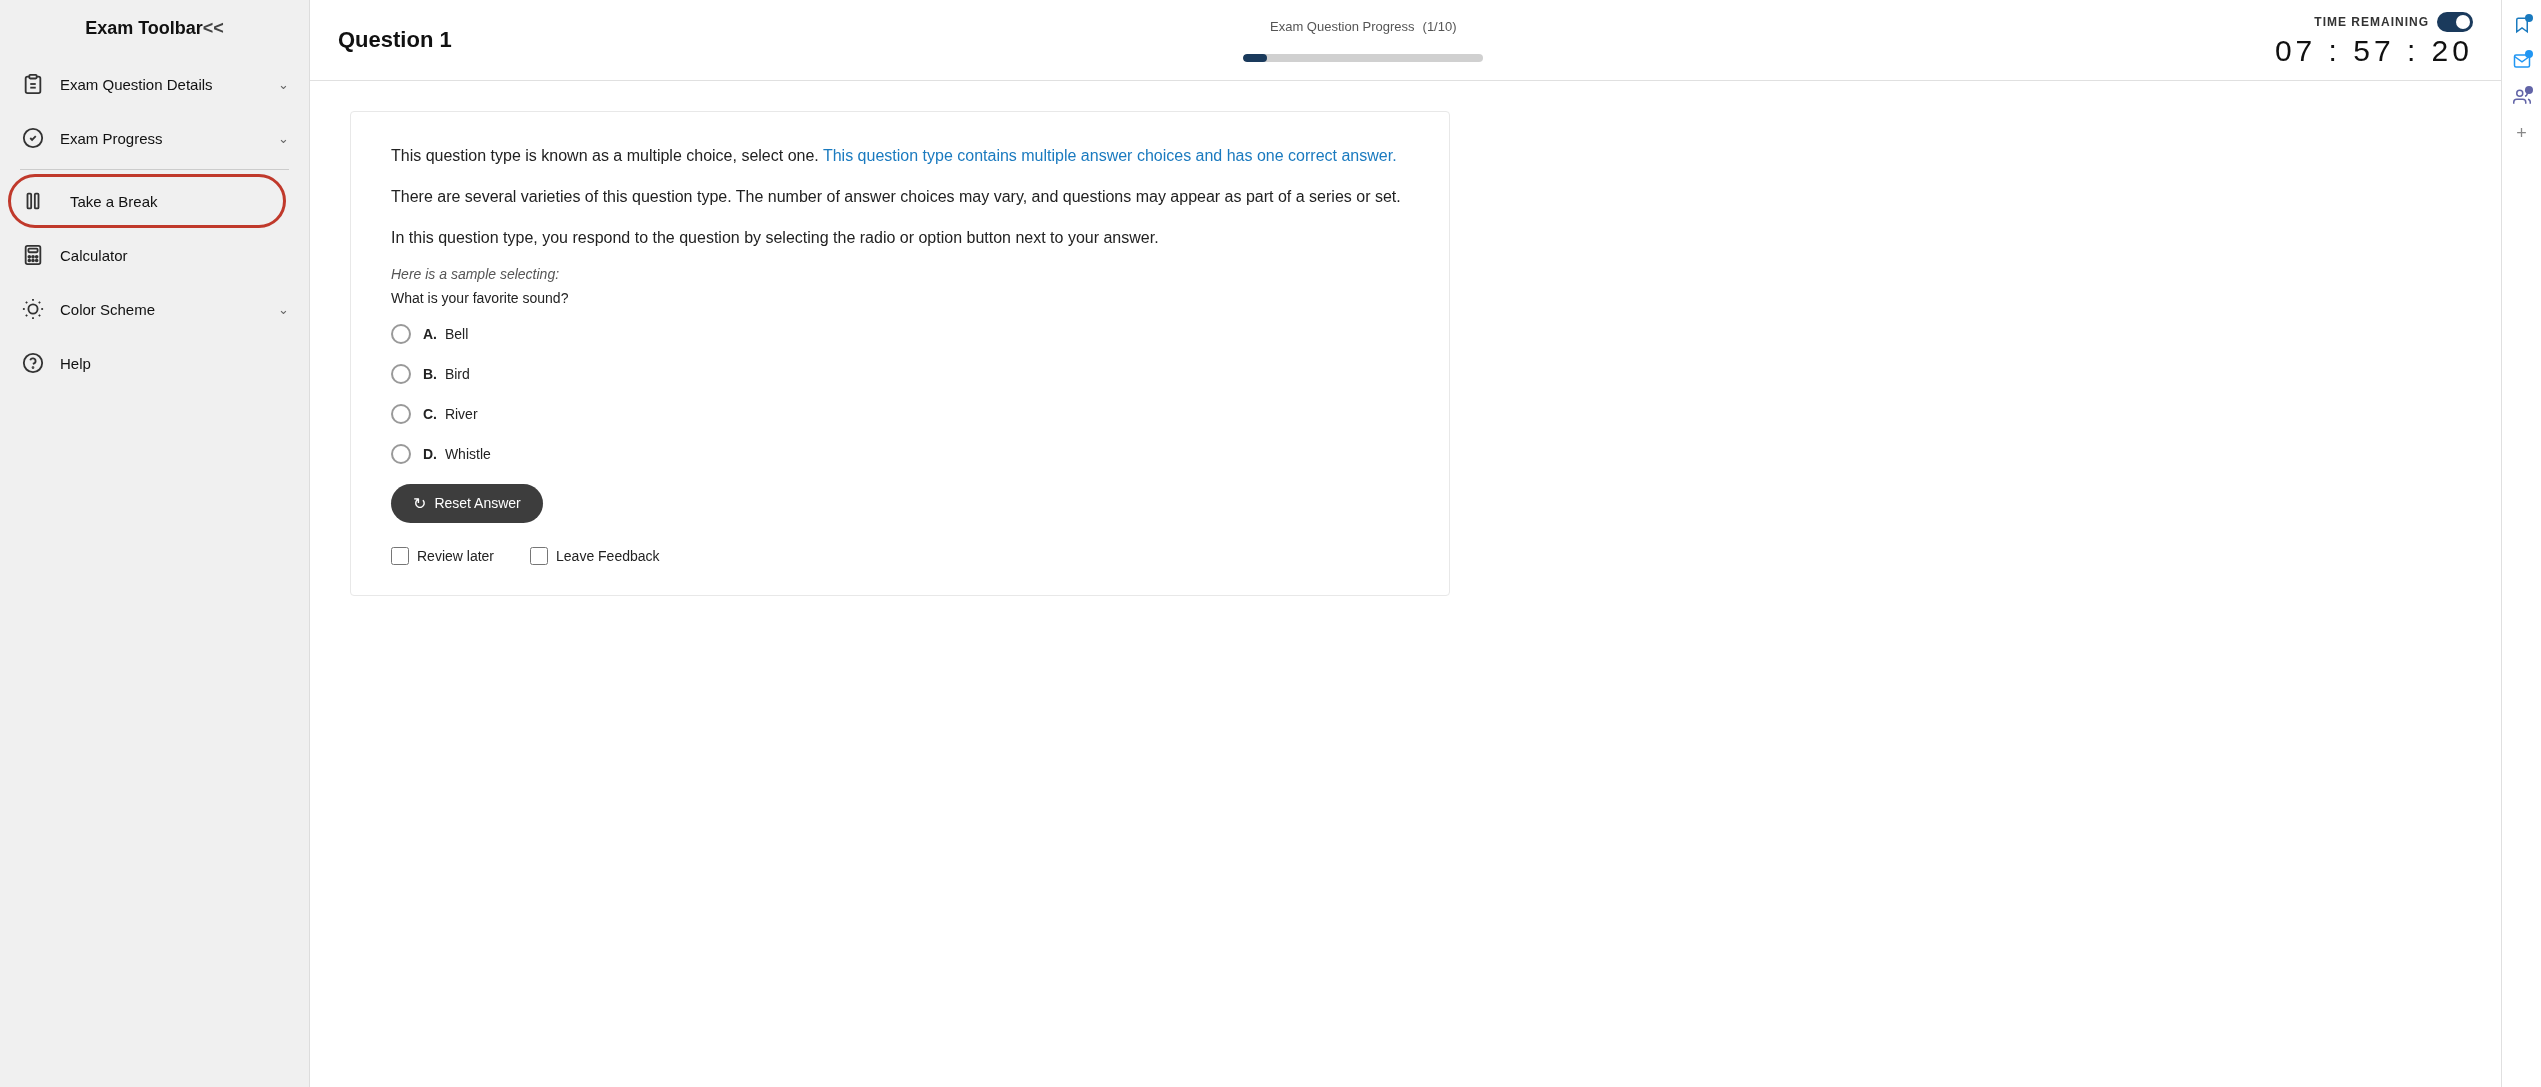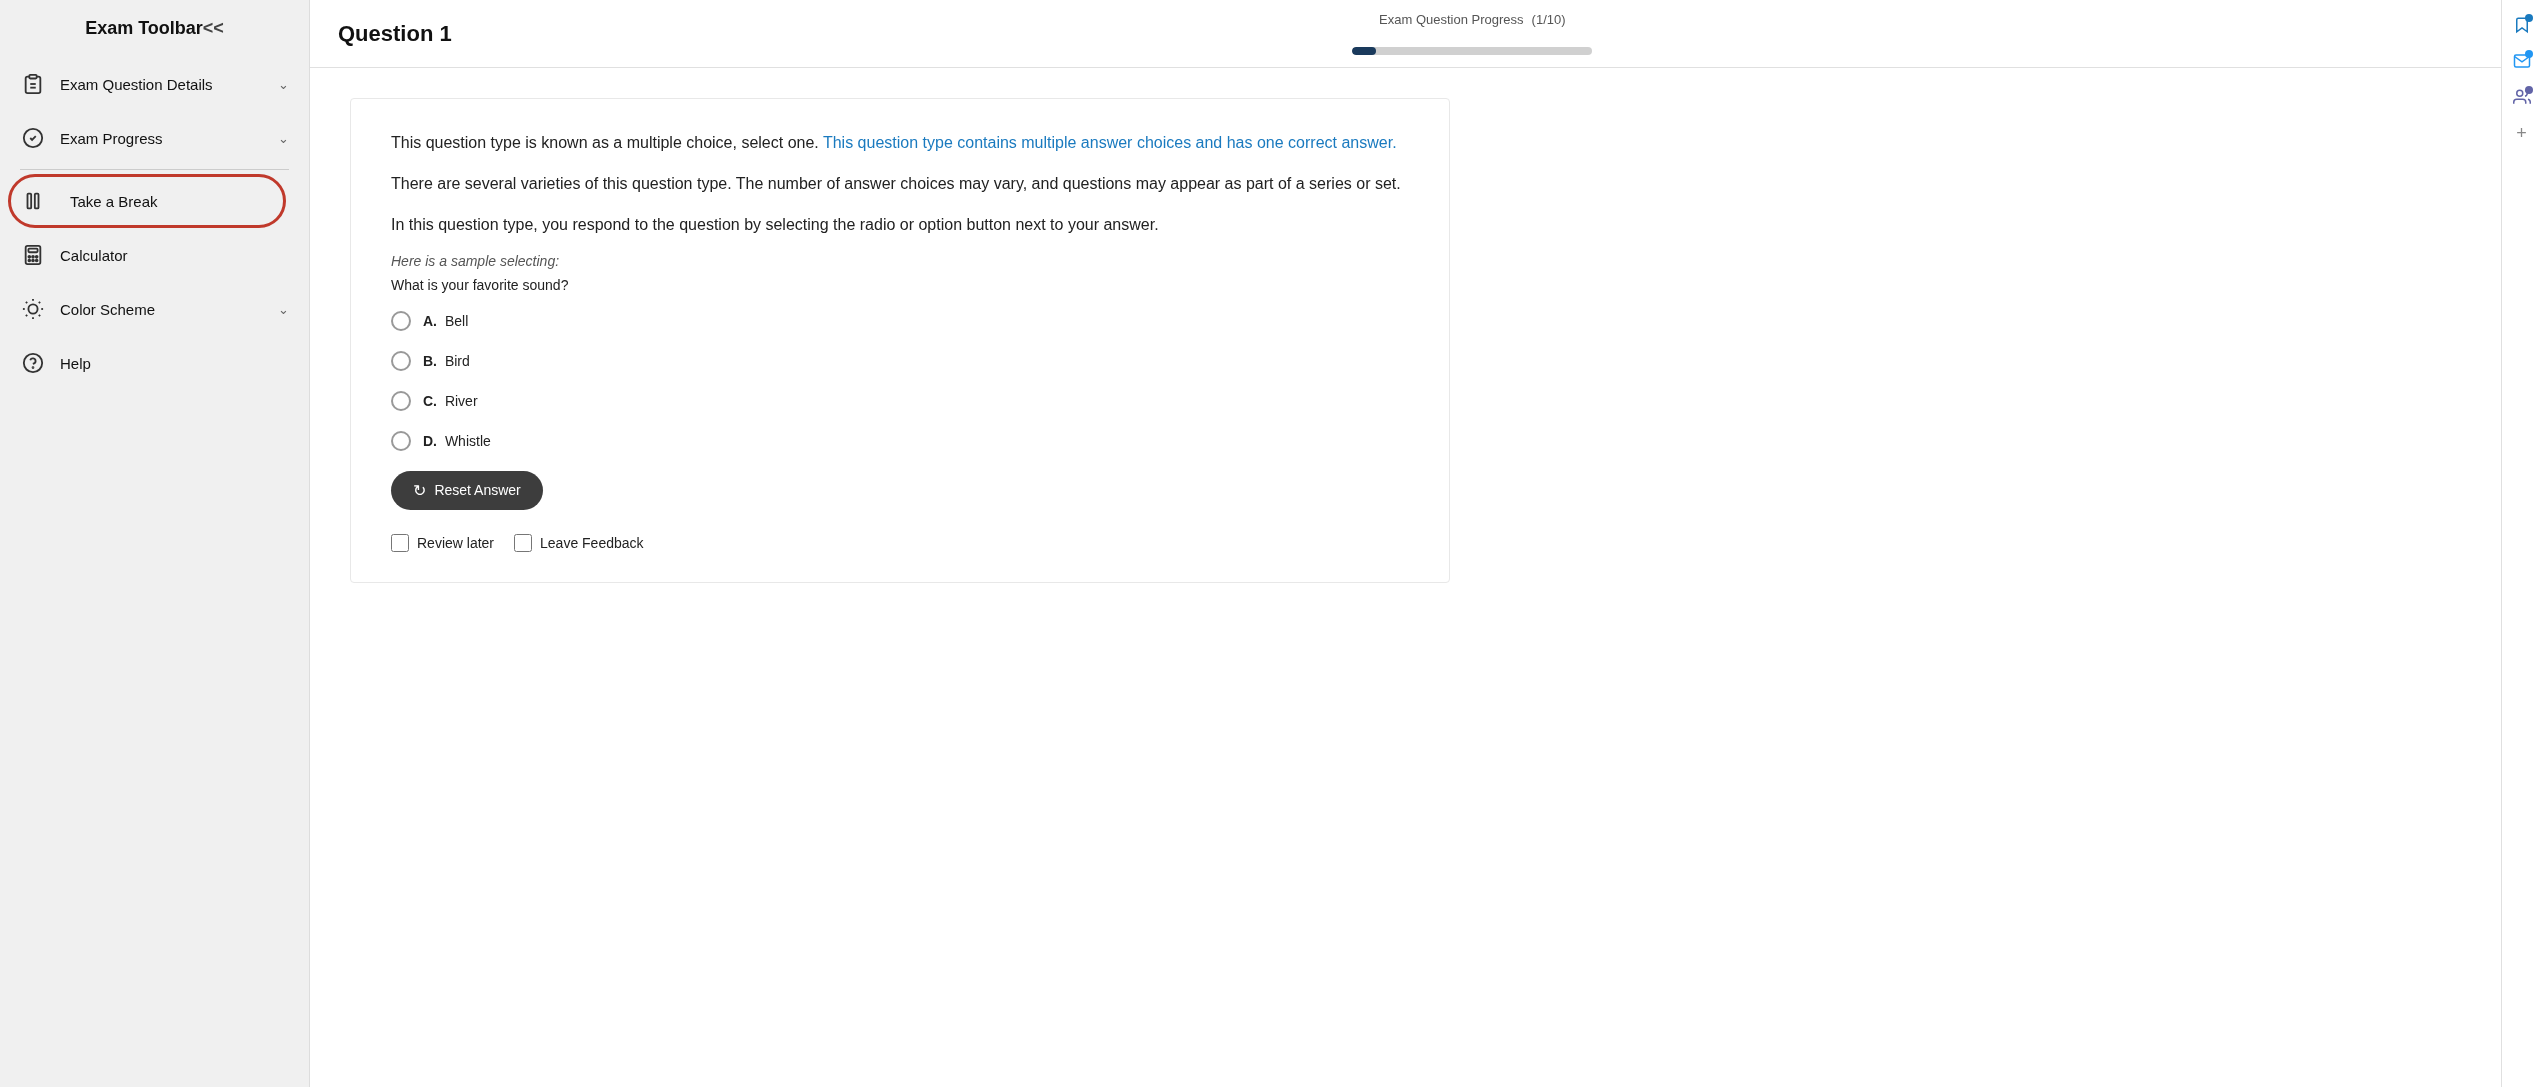--- a/index.html
+++ b/index.html
@@ -308,21 +308,21 @@
       padding: 10px 22px;
       font-size: 14px;
       cursor: pointer;
       margin-top: 10px;
       margin-bottom: 24px;
     }
 
     .footer-actions {
       display: flex;
       align-items: center;
-      gap: 20px;
+      gap: 36px;
       margin-top: 4px;
     }
 
     .checkbox-label {
       display: flex;
       align-items: center;
       gap: 8px;
       font-size: 14px;
       color: #222;
       cursor: pointer;
@@ -454,20 +454,27 @@
     <div class="progress-section">
       <div class="progress-label">
         <span>Exam Question Progress</span>
         <span>(1/10)</span>
       </div>
       <div class="progress-bar-track">
         <div class="progress-bar-fill"></div>
       </div>
     </div>
 
+    <div class="timer-section">
+      <div class="timer-label">
+        <span>TIME REMAINING</span>
+        <span class="timer-toggle"></span>
+      </div>
+      <div class="timer-time">07 : 57 : 20</div>
+    </div>
   </div>
 
   <div class="question-content">
     <div class="question-body">
 
       <p class="question-paragraph">
         <span>This question type is known as a multiple choice, select one. </span><span class="highlight">This question type contains multiple answer choices and has one correct answer.</span>
       </p>
 
       <p class="question-paragraph">

